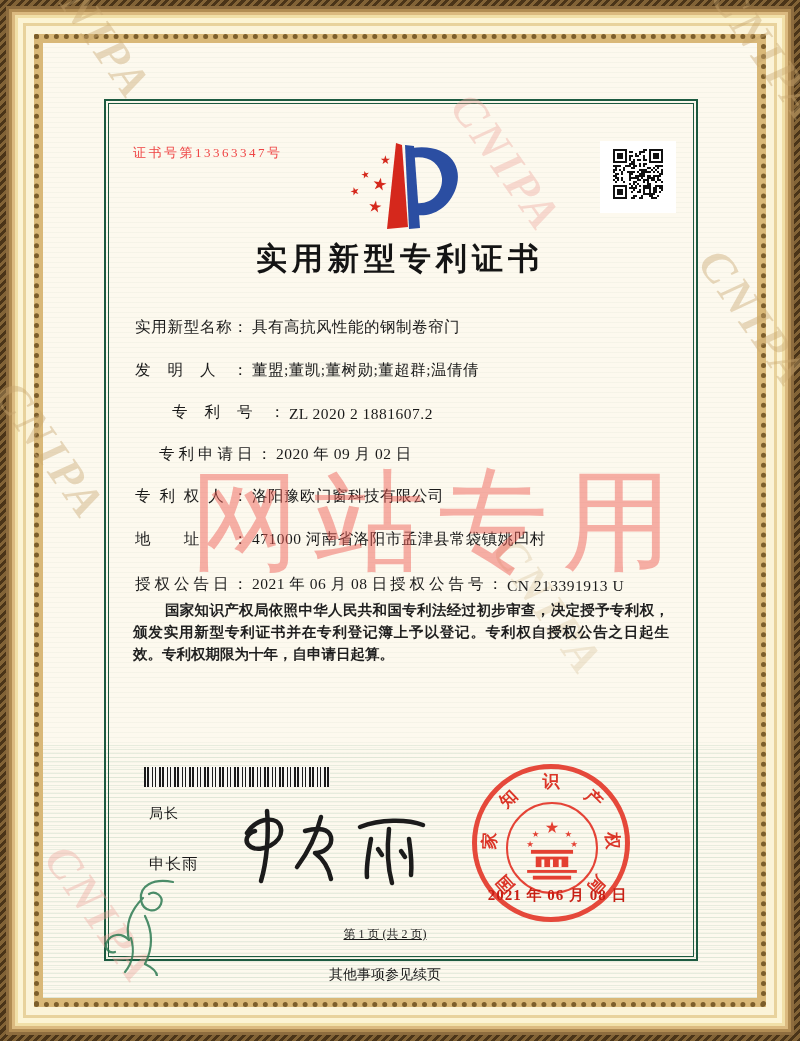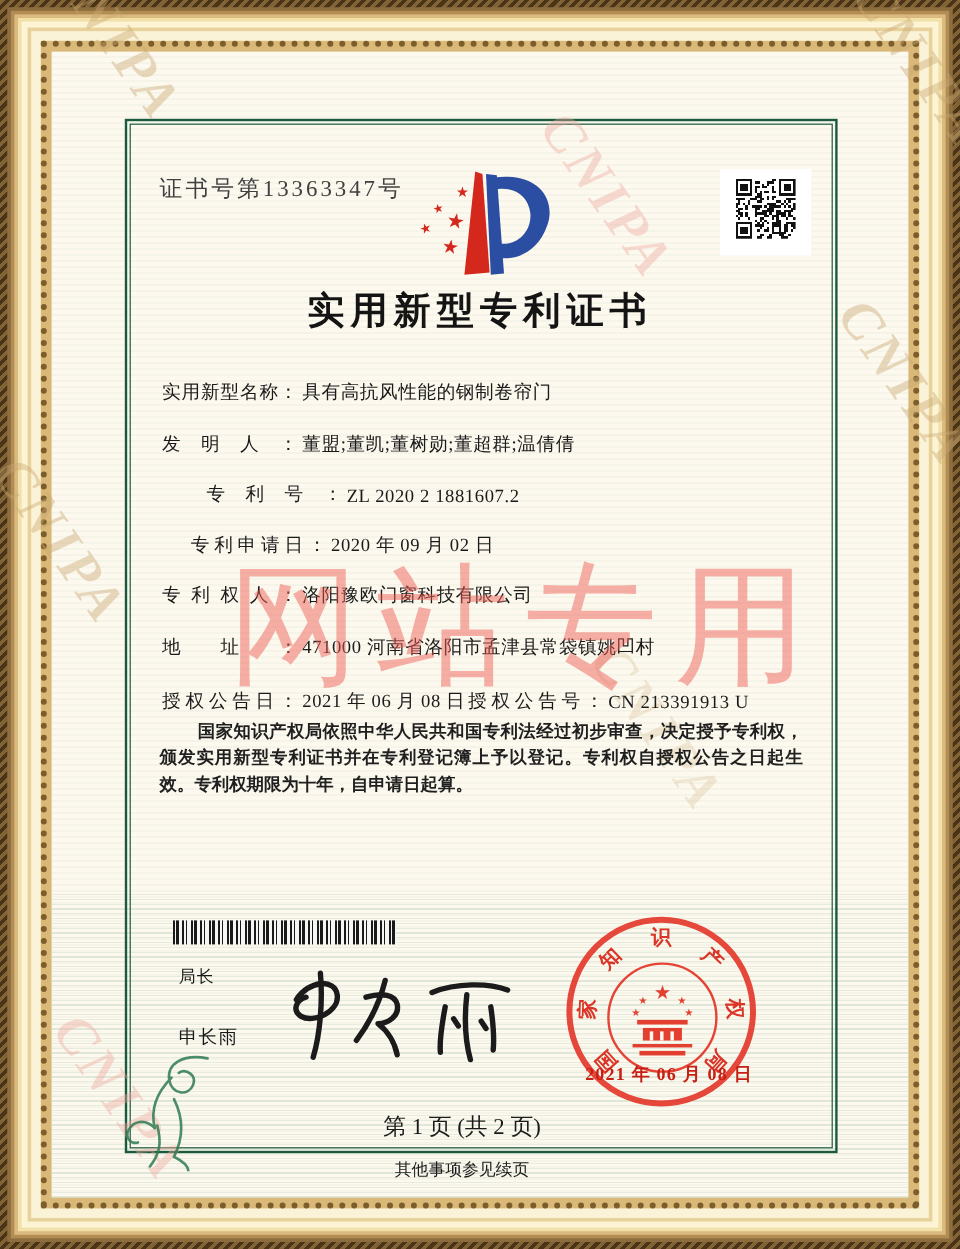--- a/index.html
+++ b/index.html
@@ -31,21 +31,21 @@
   
   .wm{position:absolute;z-index:3;font-style:italic;font-weight:700;
     transform:rotate(55deg);white-space:nowrap;pointer-events:none;user-select:none;}
   .wm.tan{color:rgba(200,167,112,.42);font-size:46px;letter-spacing:4px;}
   .wm.pink{color:rgba(238,168,158,.40);font-size:46px;letter-spacing:4px;}
   .wm-red{position:absolute;left:190px;top:448px;z-index:9;font-size:110px;
     letter-spacing:14px;color:rgba(238,92,84,.48);white-space:nowrap;
     pointer-events:none;user-select:none;font-weight:400;}
   
   .abs{position:absolute;z-index:4;}
-  .cert-no{left:133px;top:144px;font-size:19px;letter-spacing:2.5px;color:#404040;}
+  .cert-no{left:133px;top:144px;font-size:13px;letter-spacing:2.5px;color:#ef4444;}
   .qr-box{left:600px;top:141px;width:76px;height:72px;background:#ffffff;}
   .qr-box svg{position:absolute;left:13px;top:8px;}
   .logo{left:346px;top:130px;width:128px;height:110px;}
   .doc-title{left:105px;width:590px;top:238px;text-align:center;font-size:31px;
     font-weight:700;letter-spacing:5px;color:#141414;}
   .frow{left:135px;width:545px;font-size:15.5px;white-space:nowrap;}
   .flabel{display:inline-block;width:113px;text-align:justify;text-align-last:justify;
     vertical-align:bottom;}
   .fvalue{letter-spacing:.5px;}
   .grant2{position:absolute;left:255px;top:0;white-space:nowrap;}
@@ -60,21 +60,21 @@
   
   .seal{left:472px;top:764px;width:158px;height:158px;border-radius:50%;
     border:5px solid rgba(226,48,34,.88);box-sizing:border-box;z-index:5;}
   .seal-emblem{position:absolute;left:29px;top:33px;width:92px;height:92px;
     border:2px solid rgba(226,48,34,.9);border-radius:50%;box-sizing:border-box;}
   .seal-ch{position:absolute;left:50%;top:50%;width:22px;height:22px;margin:-11px;
     text-align:center;font-size:17px;font-weight:700;color:rgba(217,42,28,.95);
     transform:rotate(var(--a)) translateY(-62px);}
   .seal-date{left:470px;top:886px;width:175px;text-align:center;font-size:15px;
     font-weight:700;color:#c81f14;letter-spacing:1px;z-index:6;}
-  .page-info{left:105px;width:560px;top:926px;text-align:center;font-size:19px;}
+  .page-info{left:105px;width:560px;top:926px;text-align:center;font-size:12px;text-decoration:underline;}
   .footer-note{left:105px;width:560px;top:966px;text-align:center;font-size:14px;}
   .flourish{left:95px;top:876px;z-index:3;}
   .logo-star{position:absolute;color:#d5281c;line-height:1;}
 </style>
 </head>
 <body>
 
 <div class="sheet">
 
   <div class="fr fr0"></div>

